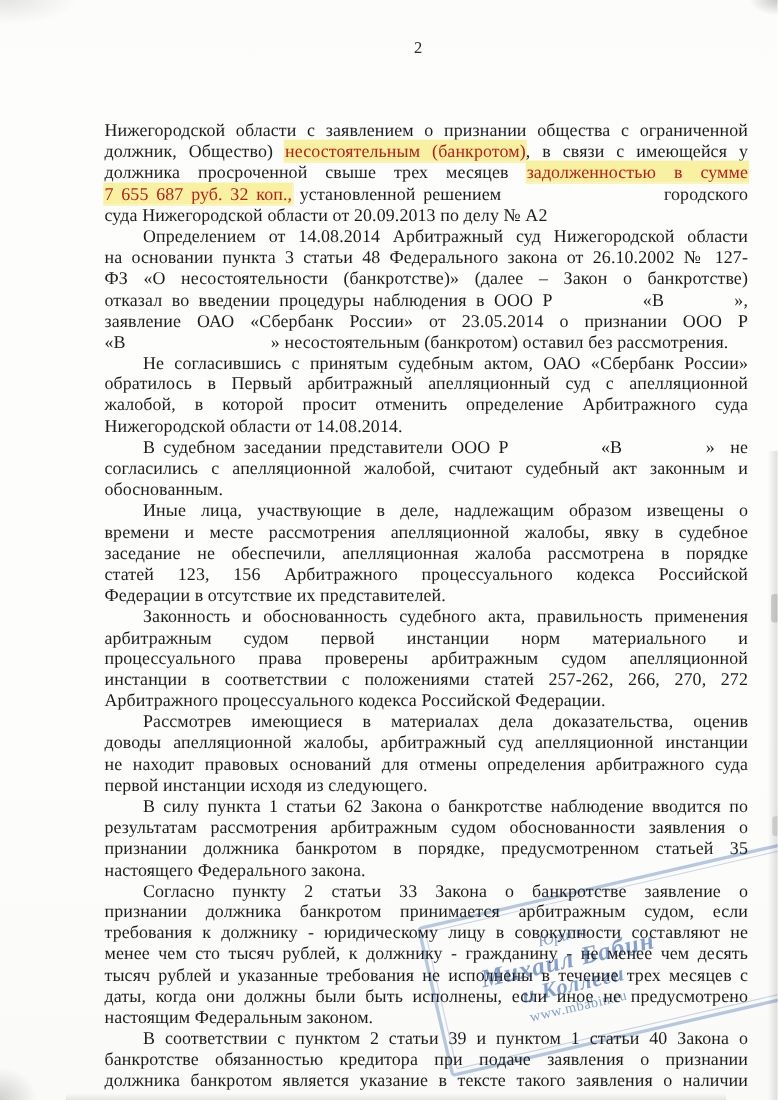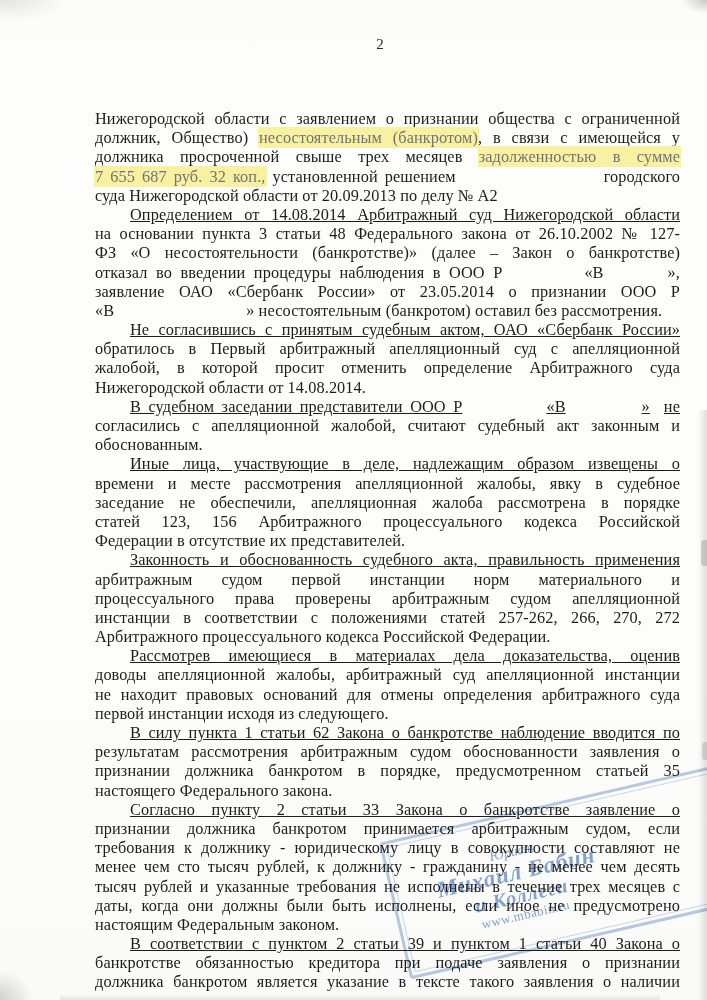--- a/index.html
+++ b/index.html
@@ -18,23 +18,23 @@
     font-size:16.3px;line-height:19.2px;color:#1c1c1c;
     letter-spacing:0.1px;
     margin-top:43px;
   }
   .para{margin:0;}
   .line{
     height:19.2px;overflow:visible;
     text-align:justify;text-align-last:justify;
   }
   .line.left{text-align:center;text-align-last:left;}
-  .line.indent{text-indent:35px;text-decoration:underline;}
+  .line.indent{text-indent:35px;}
   .gap{display:inline-block;height:1px;vertical-align:baseline;}
-  .hl{background:#f8f1a2;color:#737373;box-shadow:0 0 0 1px #f8f1a2;}
+  .hl{background:#f8f1a2;color:#b91c1c;box-shadow:0 0 0 1px #f8f1a2;}
   
   .stamp{
     position:absolute;left:390px;top:800px;width:360px;height:134px;
     transform:rotate(-13deg);z-index:1;
     border:3px solid rgba(128,158,208,0.55);border-radius:4px;
     mix-blend-mode:multiply;
   }
   .stamp-inner{
     position:absolute;inset:3px;border:1px solid rgba(128,158,208,0.40);border-radius:2px;
     display:flex;flex-direction:column;align-items:center;justify-content:center;

